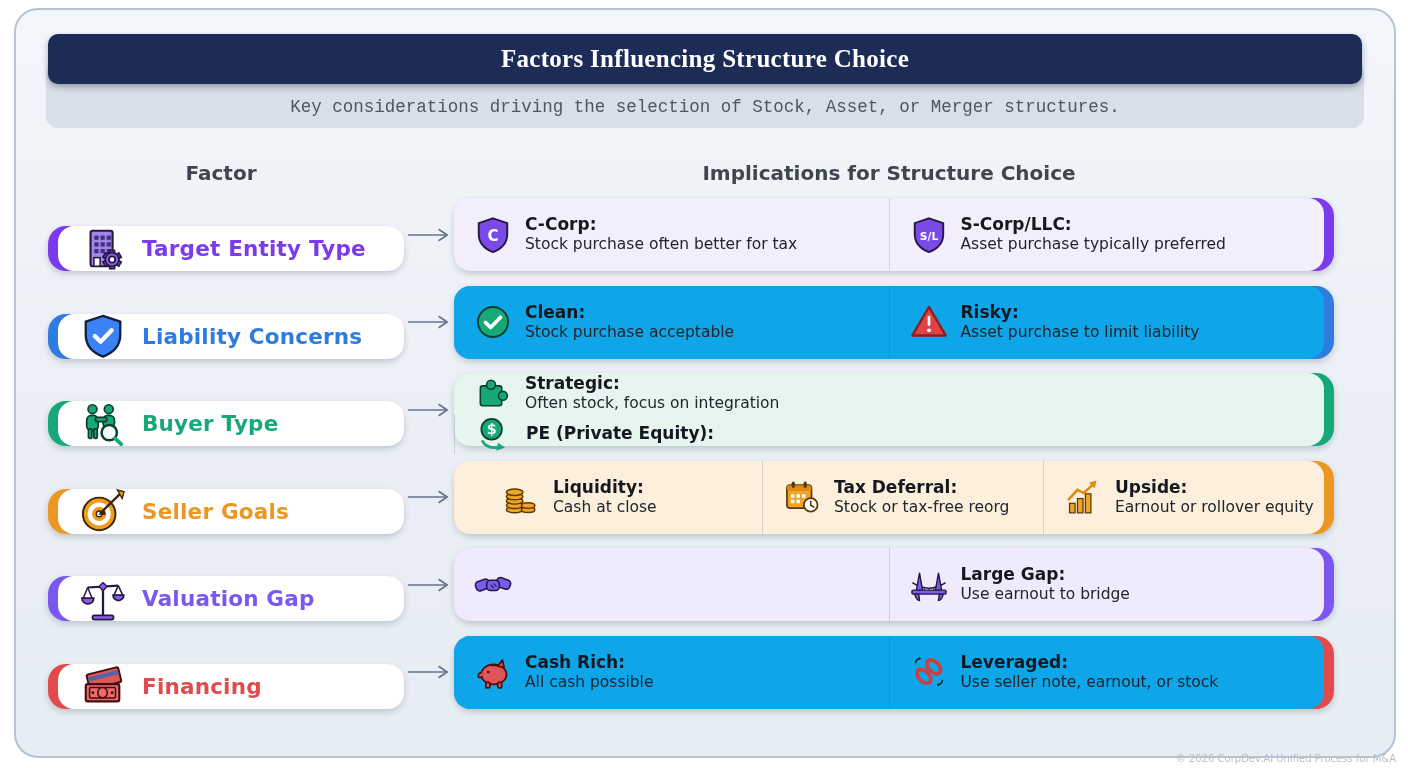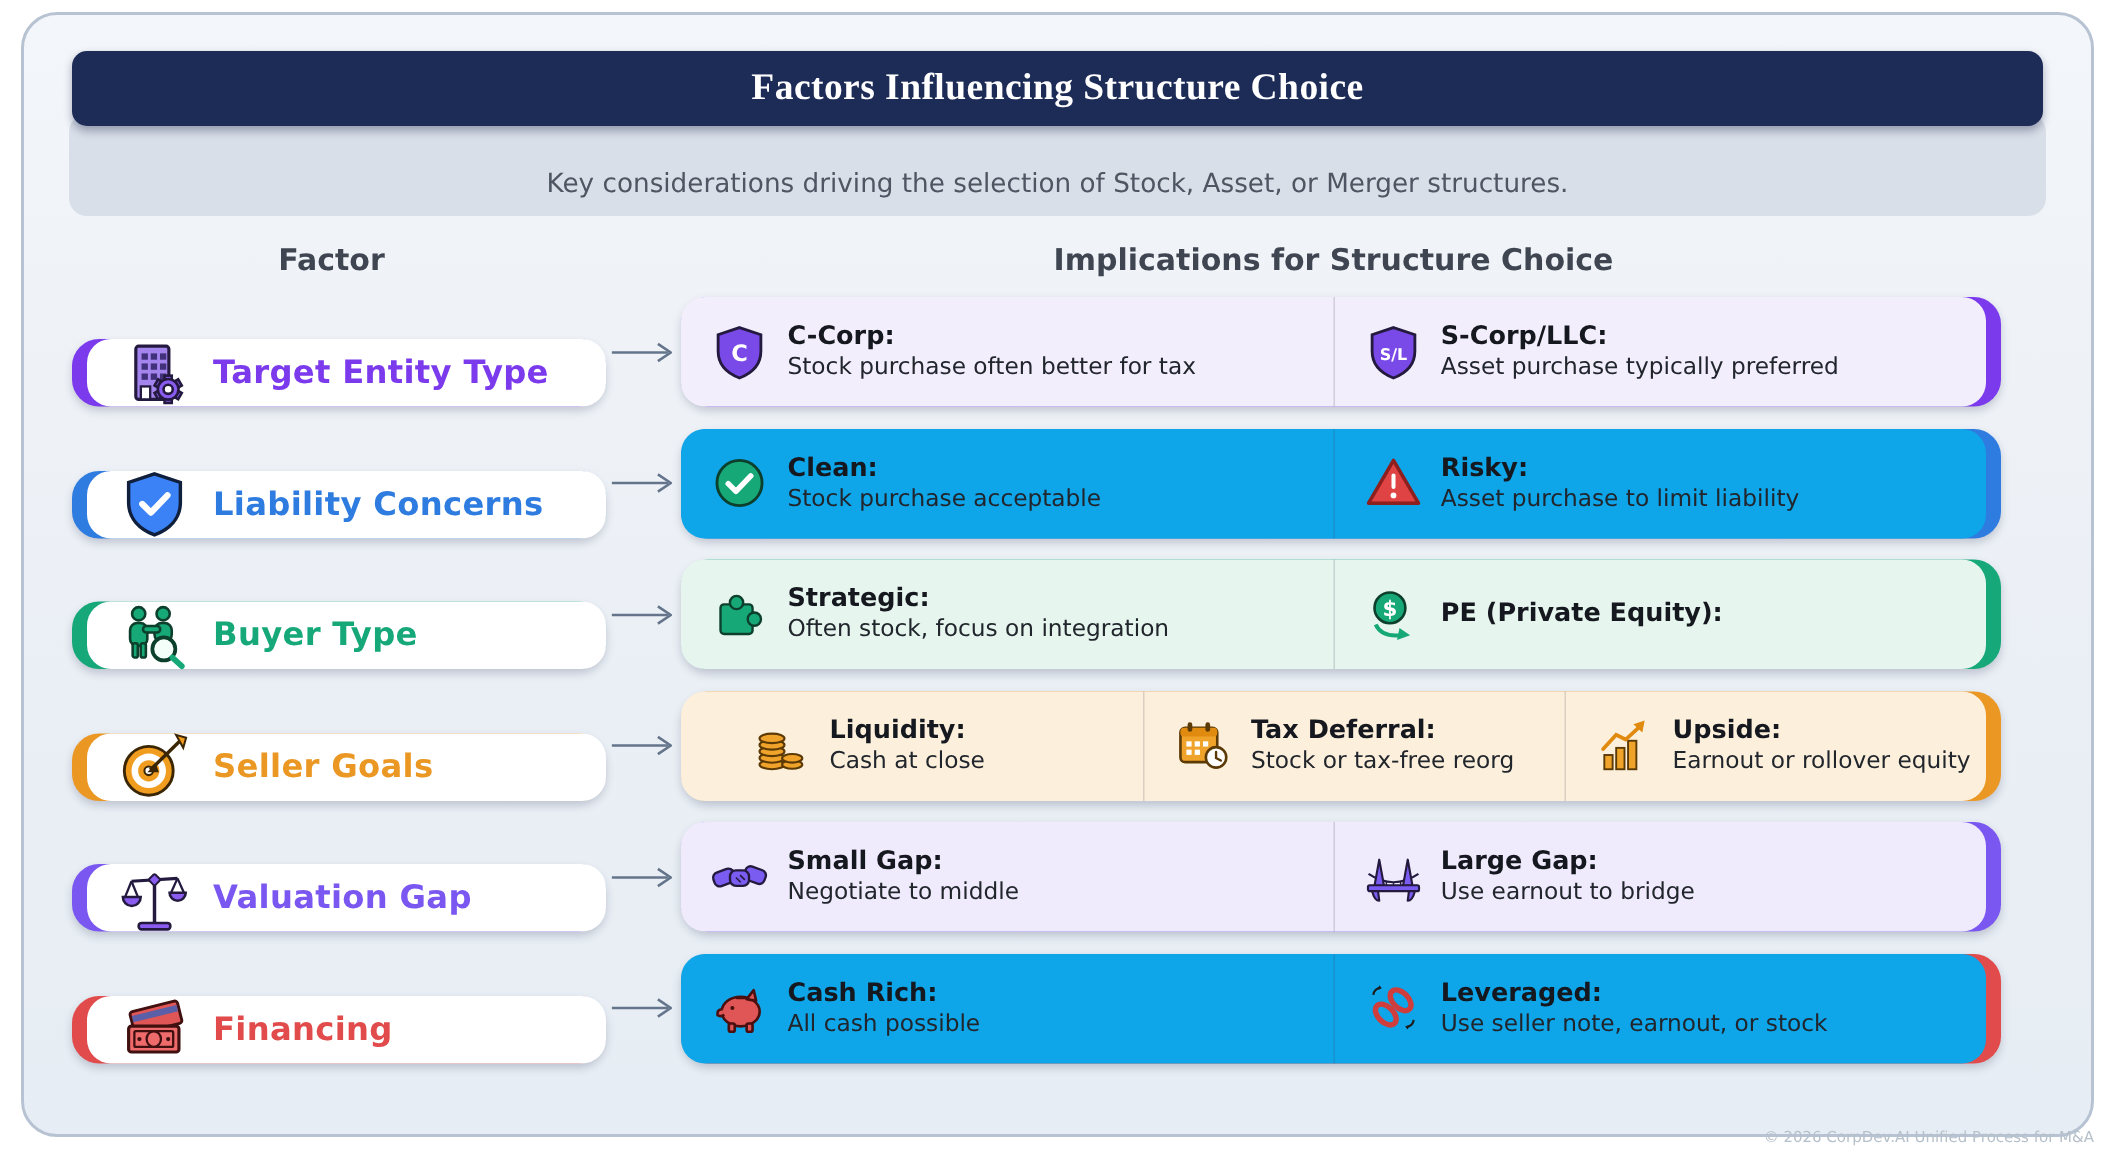--- a/index.html
+++ b/index.html
@@ -5,22 +5,22 @@
   html,body{margin:0;padding:0;background:#fff;}
   body{font-family:"DejaVu Sans","Liberation Sans",sans-serif;}
   .canvas{position:relative;width:1408px;height:768px;background:#fff;overflow:hidden;}
   .card{position:absolute;left:14px;top:8px;width:1378px;height:746px;
         border:2px solid #b7c3d2;border-radius:24px;
         background:linear-gradient(180deg,#f3f6fa 0%,#eaeff5 60%,#e7edf4 100%);}
   .hdr-bar{position:absolute;left:48px;right:46px;top:34px;height:50px;background:#1d2b57;
         border-radius:10px;display:flex;align-items:center;justify-content:center;z-index:3;
         box-shadow:0 3px 6px rgba(20,30,70,.35);}
   .hdr-bar .title{color:#fff;font-size:25px;font-weight:800;letter-spacing:.3px;}
-  .sub-bar{position:absolute;left:46px;right:44px;top:76px;height:68px;background:#d9dfe8;
-        border-radius:12px;display:flex;align-items:flex-end;justify-content:center;z-index:2;}
+  .sub-bar{position:absolute;left:46px;right:44px;top:60px;height:68px;background:#d9dfe8;
+        border-radius:12px;display:flex;align-items:flex-end;justify-content:center;z-index:2;font-family:Liberation Mono, monospace;}
   .sub-bar .subtitle{color:#4d5662;font-size:17.5px;padding-bottom:11px;}
   .colhead{position:absolute;top:158px;height:30px;display:flex;align-items:center;
         justify-content:center;font-size:20px;font-weight:800;color:#3f4652;z-index:2;}
   .colhead.factor{left:48px;width:346px;}
   .colhead.impl{left:444px;width:890px;}
   .rows{position:absolute;left:48px;top:198px;width:1286px;display:flex;
         flex-direction:column;gap:14.5px;z-index:2;}
   .row{display:flex;align-items:stretch;height:73px;}
   .fwrap{flex:none;width:346px;background:var(--accent);border-radius:18px;padding-left:10px;
         box-shadow:0 3px 6px rgba(40,50,80,.22);margin-top:28px;}
@@ -193,21 +193,21 @@
             <span class="f-label">Buyer Type</span>
           </div>
         </div>
         <span class="arrow-box">
           <svg viewBox="0 0 48 16">
             <line x1="2" y1="8" x2="41" y2="8" stroke="#64748b" stroke-width="1.8"></line>
             <path d="M34 2 L43 8 L34 14" fill="none" stroke="#64748b" stroke-width="1.8" stroke-linejoin="round"></path>
           </svg>
         </span>
         <div class="iwrap">
-          <div class="icard" style="background: rgb(230, 245, 238);">
+          <div class="icard" style="background: rgb(230, 245, 238); flex-direction: column;">
             <div class="impl-item">
               <span class="i-icon">
                 <svg viewBox="0 0 48 48">
                   <g fill="#17a878" stroke="#0c3f2c" stroke-width="2">
                     <rect x="8" y="15" width="27" height="25" rx="3"></rect>
                     <circle cx="21.5" cy="13.5" r="5.6"></circle>
                     <circle cx="36.5" cy="27.5" r="5.6"></circle>
                   </g>
                 </svg>
               </span>
@@ -354,24 +354,20 @@
                     <rect x="2" y="18" width="18" height="12" rx="4.5" transform="rotate(-20 11 24)"></rect>
                     <rect x="28" y="16" width="18" height="12" rx="4.5" transform="rotate(20 37 22)"></rect>
                     <rect x="16" y="18" width="16" height="13" rx="5"></rect>
                   </g>
                   <g stroke="#241a3f" stroke-width="1.4">
                     <line x1="21" y1="24" x2="25" y2="28"></line>
                     <line x1="24.5" y1="22" x2="28.5" y2="26"></line>
                   </g>
                 </svg>
               </span>
-              <div>
-                <div class="i-title">Small Gap:</div>
-                <div class="i-desc">Negotiate to middle</div>
-              </div>
             </div>
             <div class="impl-item">
               <span class="i-icon">
                 <svg viewBox="0 0 48 48">
                   <path d="M3 21 Q24 35 45 21" fill="none" stroke="#241a3f" stroke-width="1.8"></path>
                   <g stroke="#241a3f" stroke-width="1.2">
                     <line x1="18" y1="27" x2="18" y2="31"></line>
                     <line x1="24" y1="28.5" x2="24" y2="31"></line>
                     <line x1="30" y1="27" x2="30" y2="31"></line>
                   </g>

